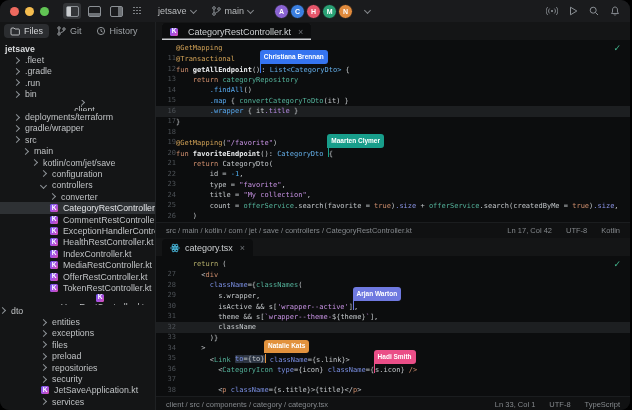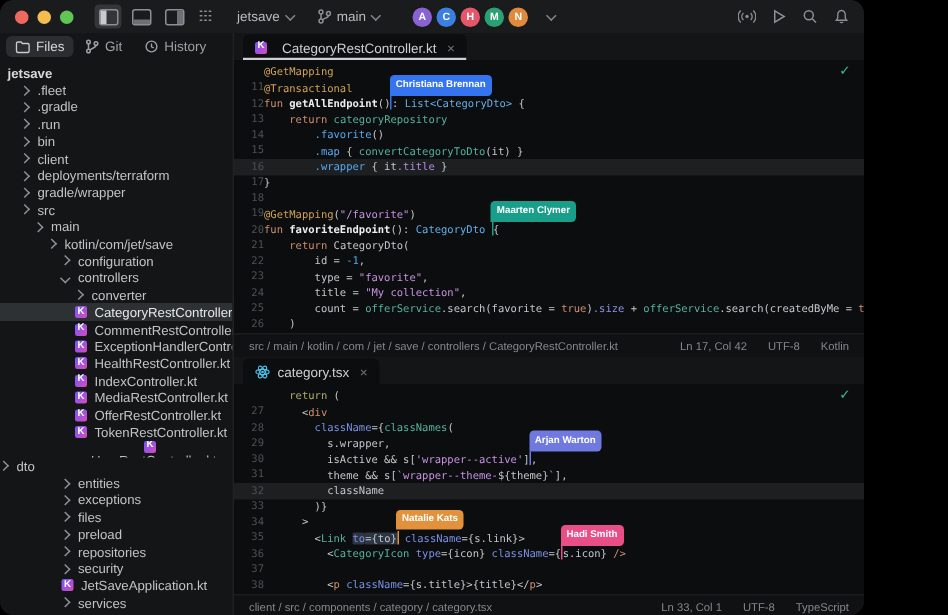--- a/index.html
+++ b/index.html
@@ -1,16 +1,16 @@
 <!DOCTYPE html>
 <html><head>
 <meta charset="utf-8">
 <style>
   html,body{margin:0;padding:0;background:#000;}
-  .window{position:relative;width:576px;height:410px;background:#0c0d0e;border-radius:9px;overflow:hidden;
+  .window{position:relative;width:630px;height:410px;background:#0c0d0e;border-radius:9px;overflow:hidden;
     font-family:"Liberation Sans",sans-serif;color:#c8cacc;}
   
   .titlebar{height:22px;background:#1a1b1d;display:flex;align-items:center;padding:0 10px;gap:6px;}
   .tl{width:9px;height:9px;border-radius:50%;flex:none;}
   .tl.red{background:#ee6a5f;}.tl.yellow{background:#f5bd4f;}.tl.green{background:#61c454;}
   .panel-icons{display:flex;align-items:center;gap:4px;margin-left:8px;}
   .pbtn{width:18px;height:16px;display:flex;align-items:center;justify-content:center;border-radius:3px;}
   .pbtn.active{background:#333538;}
   .pframe{width:11px;height:9px;border:1px solid #8b9095;border-radius:2px;position:relative;}
   .pframe .fill-left{position:absolute;left:0;top:0;bottom:0;width:4px;background:#c9cccf;}
@@ -197,21 +197,21 @@
             <span>.gradle</span>
           </div>
           <div class="trow" style="padding-left: 14px;">
             <span class="tchev right"></span>
             <span>.run</span>
           </div>
           <div class="trow" style="padding-left: 14px;">
             <span class="tchev right"></span>
             <span>bin</span>
           </div>
-          <div class="trow" style="padding-left: 14px;">
+          <div class="trow" style="padding-left: 14px; flex-direction: column;">
             <span class="tchev right"></span>
             <span>client</span>
           </div>
           <div class="trow" style="padding-left: 14px;">
             <span class="tchev right"></span>
             <span>deployments/terraform</span>
           </div>
           <div class="trow" style="padding-left: 14px;">
             <span class="tchev right"></span>
             <span>gradle/wrapper</span>
@@ -324,21 +324,21 @@
             <span>CategoryRestController.kt</span>
             <span class="close">×</span>
           </span>
         </div>
         <div class="code top" id="code-top">
           <span class="check">✓</span>
         <div class="cl"><span class="ln">11</span><span class="ct"><span class="tok tk-a">@GetMapping</span></span></div>
             <div class="cl"><span class="ln">12</span><span class="ct"><span class="tok tk-a">@Transactional</span></span></div>
             <div class="cl"><span class="ln">13</span><span class="ct"><span class="tok tk-k">fun </span><span class="tok tk-f">getAllEndpoint</span><span class="tok tk-p">()</span><span class="cursor" style="border-left-color: rgb(53, 116, 240);"><span class="lbl" style="background: rgb(53, 116, 240);">Christiana Brennan</span></span><span class="tok tk-p">: </span><span class="tok tk-t">List&lt;CategoryDto&gt;</span><span class="tok tk-p"> {</span></span></div>
             <div class="cl"><span class="ln">14</span><span class="ct"><span class="tok tk-p">    </span><span class="tok tk-k">return </span><span class="tok tk-v">categoryRepository</span></span></div>
-            <div class="cl"><span class="ln">15</span><span class="ct"><span class="tok tk-p">        </span><span class="tok tk-m">.favorite</span><span class="tok tk-p">()</span></span></div>
+            <div class="cl"><span class="ln">15</span><span class="ct"><span class="tok tk-p">        </span><span class="tok tk-m">.findAll</span><span class="tok tk-p">()</span></span></div>
             <div class="cl"><span class="ln">16</span><span class="ct"><span class="tok tk-p">        </span><span class="tok tk-m">.map</span><span class="tok tk-p"> { </span><span class="tok tk-v">convertCategoryToDto</span><span class="tok tk-p">(it) }</span></span></div>
             <div class="cl cur"><span class="ln">17</span><span class="ct"><span class="tok tk-p">        </span><span class="tok tk-m">.wrapper</span><span class="tok tk-p"> { it</span><span class="tok tk-pr">.title</span><span class="tok tk-p"> }</span></span></div>
             <div class="cl"><span class="ln">18</span><span class="ct"><span class="tok tk-p">}</span></span></div>
             <div class="cl"><span class="ln">19</span><span class="ct"></span></div>
             <div class="cl"><span class="ln">20</span><span class="ct"><span class="tok tk-a">@GetMapping</span><span class="tok tk-p">(</span><span class="tok tk-s">"/favorite"</span><span class="tok tk-p">)</span></span></div>
             <div class="cl"><span class="ln">21</span><span class="ct"><span class="tok tk-k">fun </span><span class="tok tk-f">favoriteEndpoint</span><span class="tok tk-p">(): </span><span class="tok tk-t">CategoryDto</span><span class="tok tk-p"> </span><span class="cursor" style="border-left-color: rgb(24, 158, 139);"><span class="lbl" style="background: rgb(24, 158, 139);">Maarten Clymer</span></span><span class="tok tk-p">{</span></span></div>
             <div class="cl"><span class="ln">22</span><span class="ct"><span class="tok tk-p">    </span><span class="tok tk-k">return </span><span class="tok tk-p">CategoryDto(</span></span></div>
             <div class="cl"><span class="ln">23</span><span class="ct"><span class="tok tk-p">        id = </span><span class="tok tk-n">-1</span><span class="tok tk-p">,</span></span></div>
             <div class="cl"><span class="ln">24</span><span class="ct"><span class="tok tk-p">        type = </span><span class="tok tk-s">"favorite"</span><span class="tok tk-p">,</span></span></div>
             <div class="cl"><span class="ln">25</span><span class="ct"><span class="tok tk-p">        title = </span><span class="tok tk-s">"My collection"</span><span class="tok tk-p">,</span></span></div>

